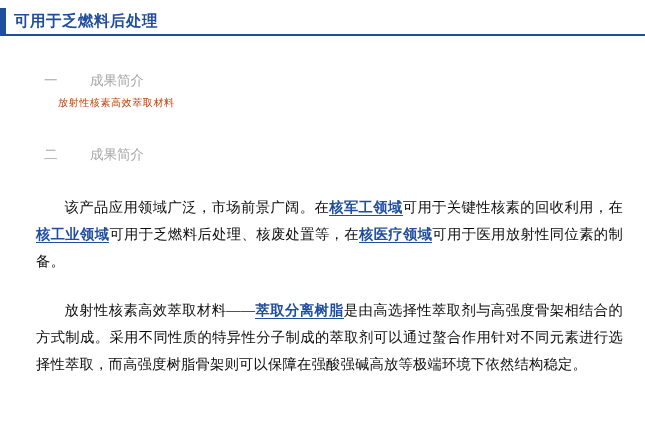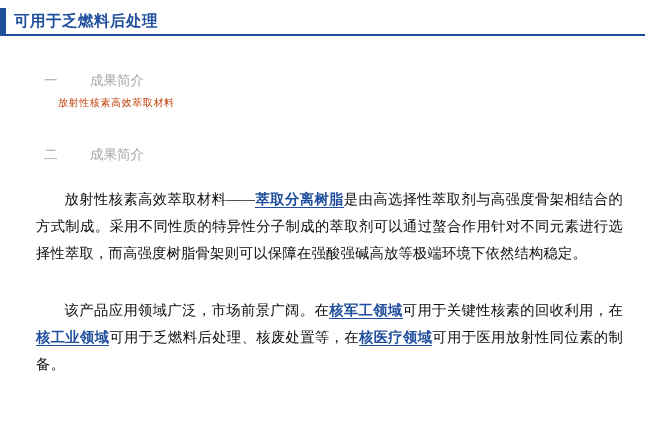--- a/index.html
+++ b/index.html
@@ -124,22 +124,22 @@
       <span class="label">成果简介</span>
     </div>
 
     <div class="result-name">放射性核素高效萃取材料</div>
 
     <div class="section-head sec2-head">
       <span class="num">二</span>
       <span class="label">成果简介</span>
     </div>
 
+    <div class="para para2">
+      <span>该产品应用领域广泛，市场前景广阔。在</span><span class="hl-ul">核军工领域</span><span>可用于关键性核素的回收利用，在</span><span class="hl-ul">核工业领域</span><span>可用于乏燃料后处理、核废处置等，在</span><span class="hl-ul">核医疗领域</span><span>可用于医用放射性同位素的制备。</span>
+    </div>
+
     <div class="para para1">
       <span>放射性核素高效萃取材料——</span><span class="hl-ul">萃取分离树脂</span><span>是由高选择性萃取剂与高强度骨架相结合的方式制成。采用不同性质的特异性分子制成的萃取剂可以通过螯合作用针对不同元素进行选择性萃取，而高强度树脂骨架则可以保障在强酸强碱高放等极端环境下依然结构稳定。</span>
-    </div>
-
-    <div class="para para2">
-      <span>该产品应用领域广泛，市场前景广阔。在</span><span class="hl-ul">核军工领域</span><span>可用于关键性核素的回收利用，在</span><span class="hl-ul">核工业领域</span><span>可用于乏燃料后处理、核废处置等，在</span><span class="hl-ul">核医疗领域</span><span>可用于医用放射性同位素的制备。</span>
     </div>
 
   </div>
 </div>
 
 </body></html>

